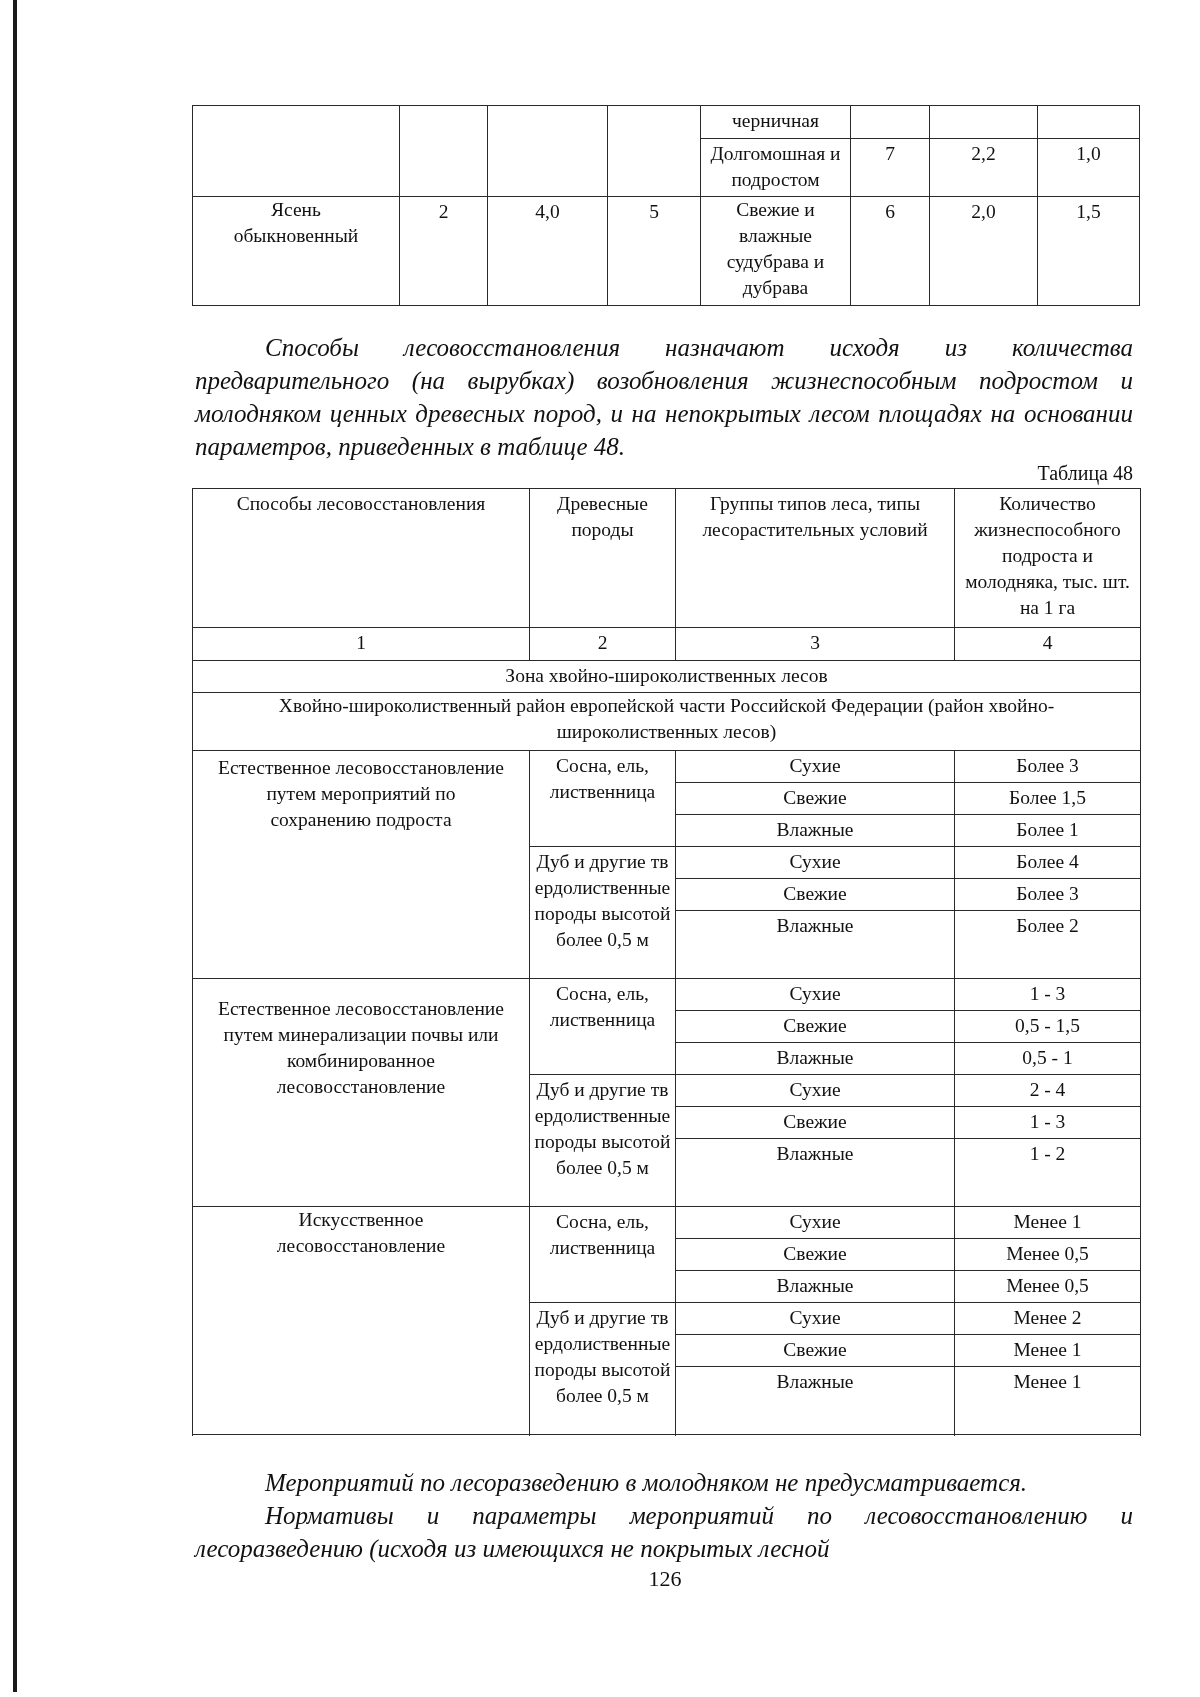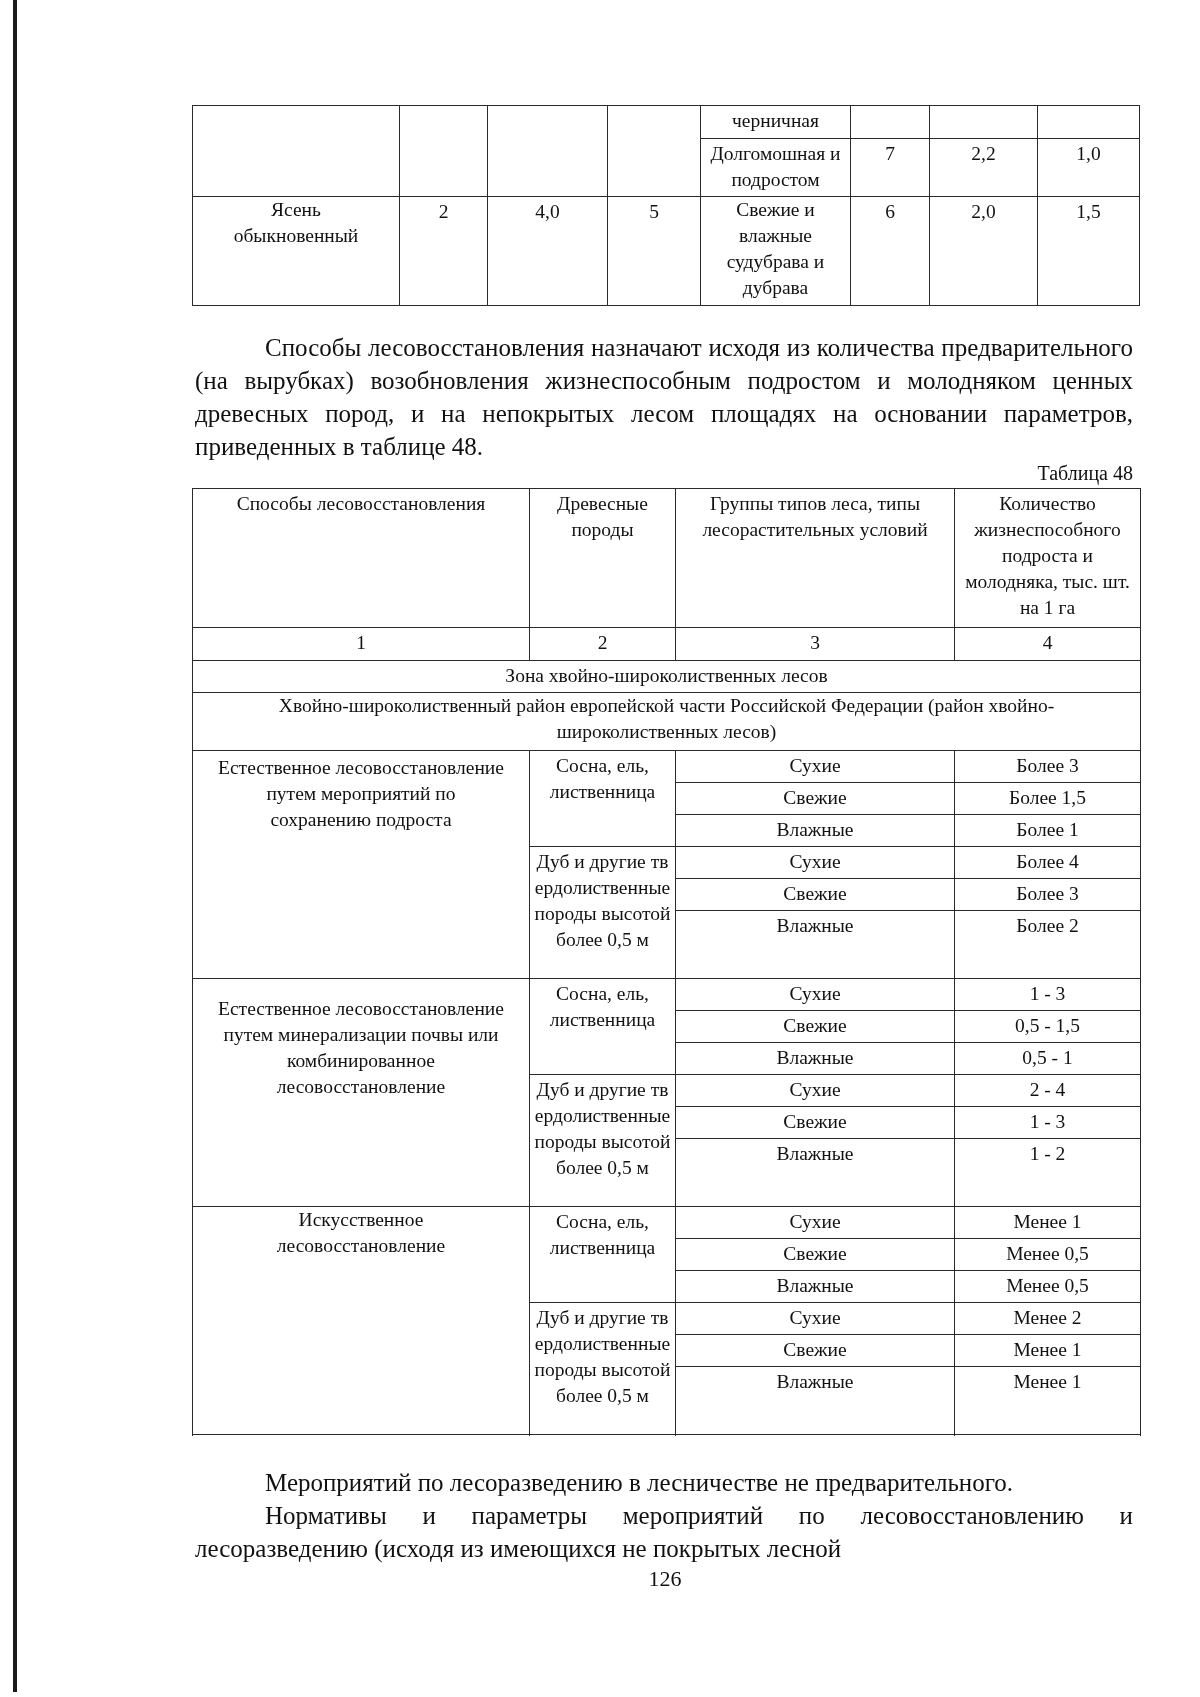--- a/index.html
+++ b/index.html
@@ -17,21 +17,21 @@
       border: 1.3px solid #2a2a2a; font-weight: normal; text-align: center;
       vertical-align: top; padding: 2px 3px 0 3px; line-height: 26px;
       font-size: 19.5px;
     }
     #table-top { left: 185px; top: 105px; width: 947px; }
     #table-48 { left: 185px; top: 488px; width: 948px; }
     .para {
       position: absolute; left: 195px; width: 938px; font-size: 25px;
       line-height: 33px; text-align: justify; margin: 0;
     }
-    .para.indent { text-indent: 70px; }
+    .para.indent { text-indent: 70px; font-style: italic; }
     .caption {
       position: absolute; right: 67px; top: 462px; font-size: 20px; margin: 0; text-align: right;
     }
     .page-num {
       position: absolute; left: 0; width: 1330px; top: 1566px; text-align: center;
       font-size: 22px;
     }
   </style>
 </head>
 <body>
@@ -192,16 +192,16 @@
     <td>Менее 1</td>
   </tr>
   <tr style="height:68px">
     <td rowspan="2">Влажные</td>
     <td rowspan="2">Менее 1</td>
   </tr>
   <tr style="height:0px"></tr>
 </tbody>
   </table>
 
-<p class="para indent" style="top:1466px; text-align:left">Мероприятий по лесоразведению в лесничестве не предварительного.</p>
+<p class="para indent" style="top:1466px; text-align:left">Мероприятий по лесоразведению в молодняком не предусматривается.</p>
 <p class="para indent" style="top:1499px">Нормативы и параметры мероприятий по лесовосстановлению и лесоразведению (исходя из имеющихся не покрытых лесной</p>
 
 <div class="page-num">126</div>
 
 </body></html>

